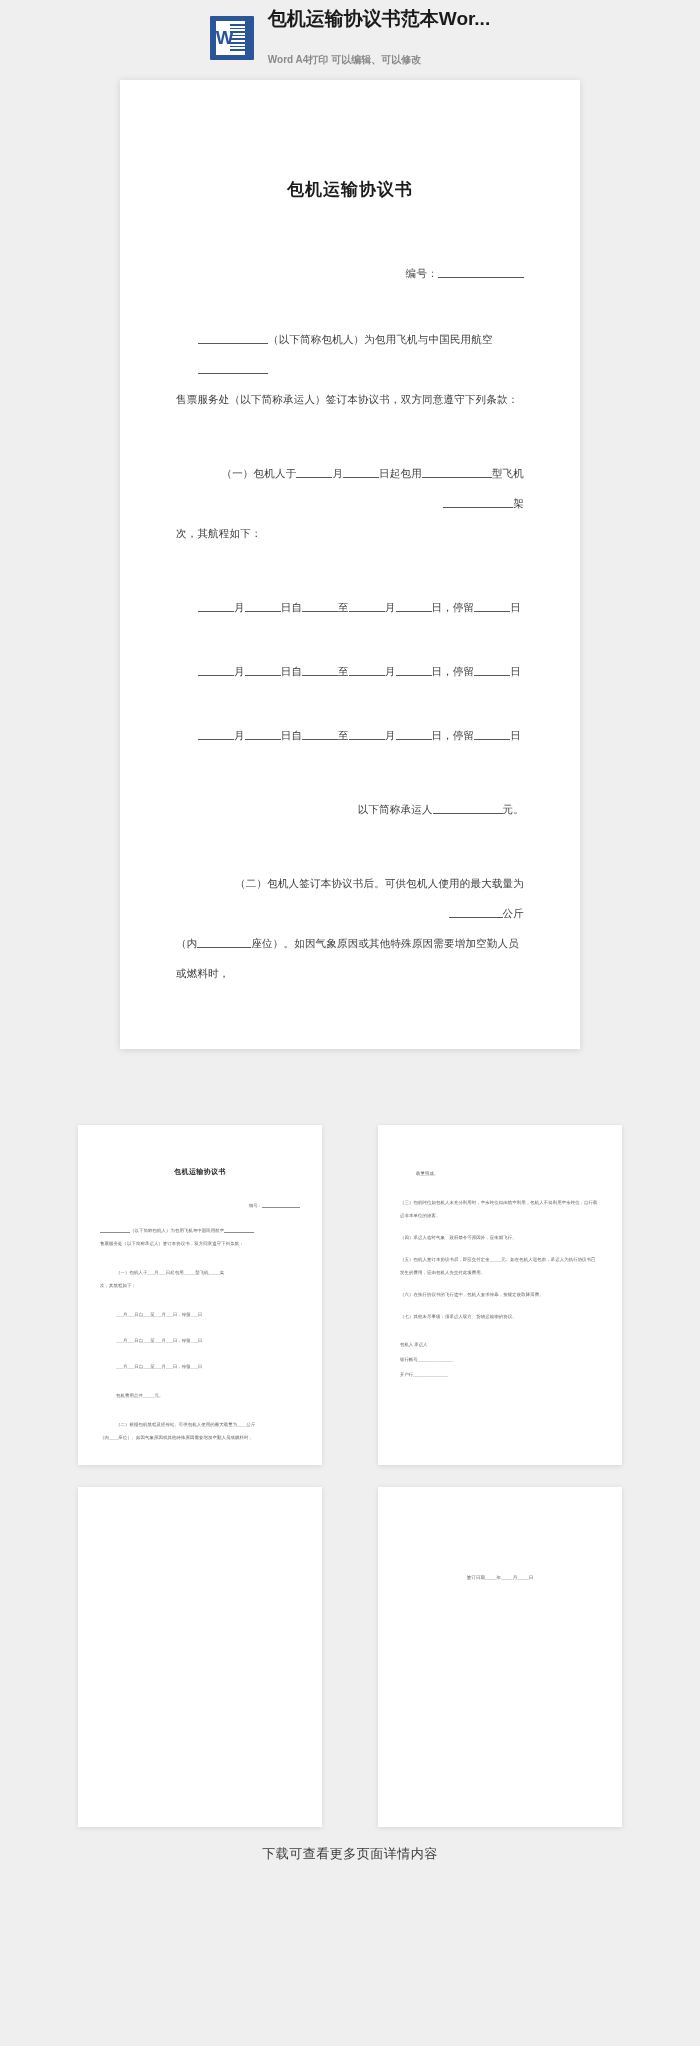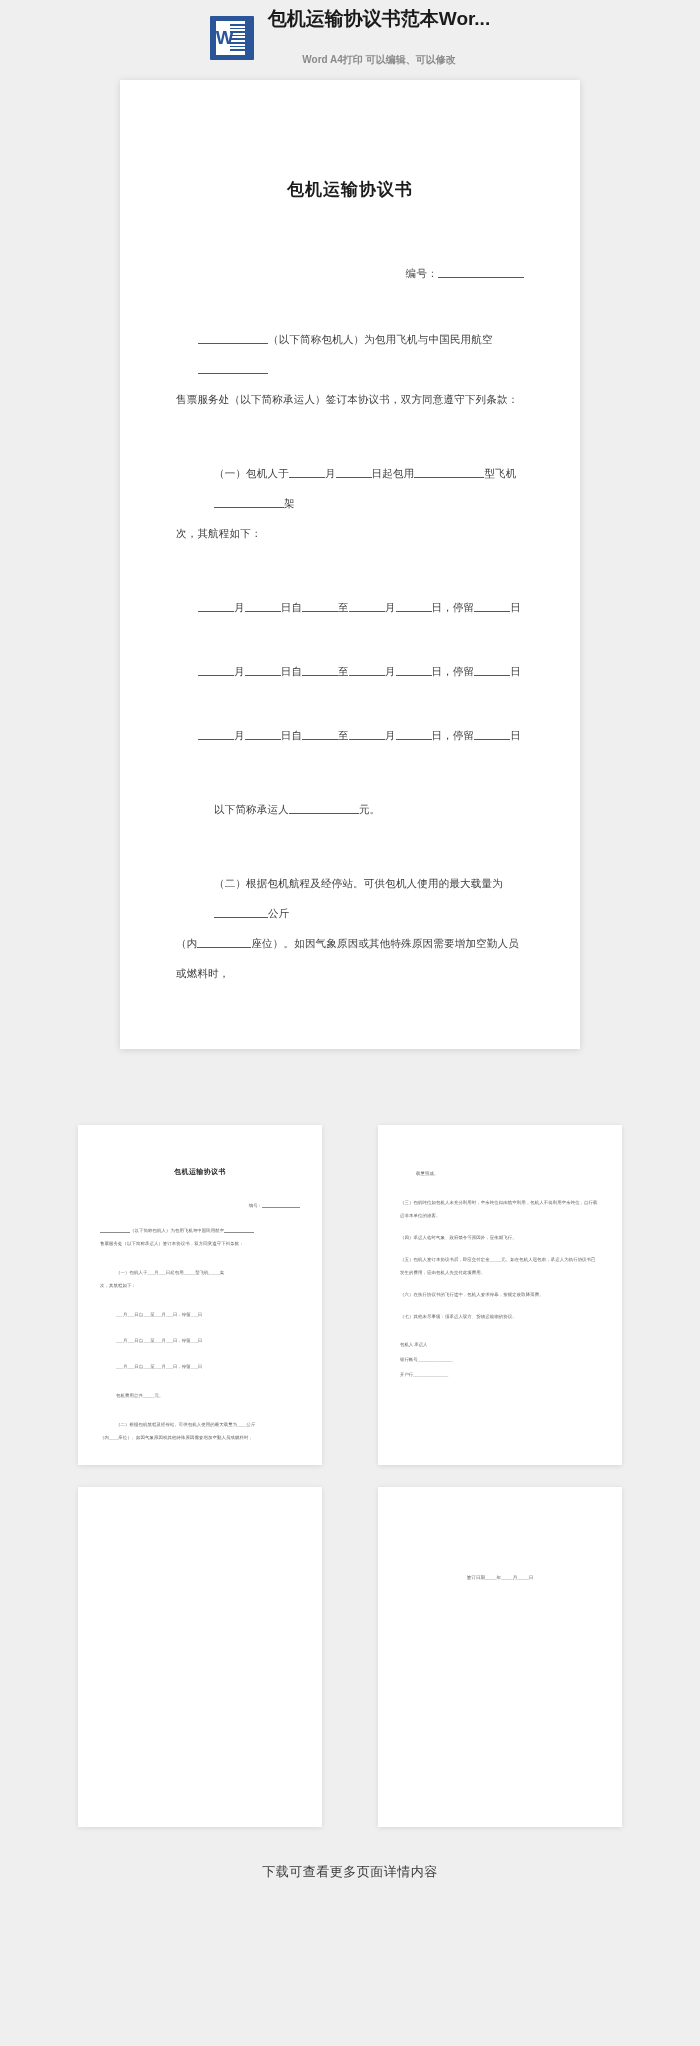--- a/index.html
+++ b/index.html
@@ -63,21 +63,21 @@
     position: absolute;
     left: 6px; top: 9px;
     width: 14px; height: 26px;
     color: #2a5699;
     font-family: "Liberation Sans", sans-serif;
     font-weight: bold;
     font-size: 19px;
     line-height: 26px;
     text-align: center;
   }
-  .title-block { display: flex; flex-direction: column; gap: 20px; text-align: center; }
+  .title-block { display: flex; flex-direction: column; gap: 20px; }
   .doc-title {
     font-family: "Liberation Sans", sans-serif;
     font-weight: bold;
     font-size: 19px;
     color: #1a1a1a;
     letter-spacing: 0px;
     line-height: 24px;
   }
   .doc-subtitle {
     font-family: "Liberation Sans", sans-serif;
@@ -120,21 +120,21 @@
 
   .m-para {
     font-size: 10.5px;
     color: #3c3c3c;
     line-height: 30px;
     letter-spacing: .2px;
     margin: 0;
   }
   .m-block { margin-top: 44px; }
   .m-block2 { margin-top: 34px; }
-  .indent { padding-left: 38px; }
+  .indent { padding-left: 38px; text-align: right; }
   .indent2 { padding-left: 22px; }
 
   
   .thumbs {
     margin: 76px auto 0 auto;
     width: 544px;
     display: grid;
     grid-template-columns: 244px 244px;
     column-gap: 56px;
     row-gap: 22px;
@@ -174,21 +174,21 @@
   .tul { display: inline-block; border-bottom: .7px solid #8d8d8d; height: 5px; vertical-align: -1px; }
   .tul-l  { width: 30px; }
   .tul-xl { width: 38px; }
   .t-indent { padding-left: 16px; }
   .t-center-line { margin-top: 13px; }
   .t-sign { font-size: 4.4px; color: #5a5a5a; line-height: 15px; margin-top: 14px; }
   .t-empty-mid { margin-top: 62px; text-align: center; font-size: 4.6px; color: #5a5a5a; }
 
   
   .footer {
-    margin-top: 36px;
+    margin-top: 18px;
     text-align: center;
     font-family: "Liberation Sans", sans-serif;
     font-size: 13px;
     color: #3a3a3a;
     padding-bottom: 26px;
     letter-spacing: .5px;
   }
 </style>
 </head>
 <body>
@@ -250,21 +250,21 @@
     </div>
 
     <div class="m-block">
       <div class="m-para indent">
         <span>以下简称承运人</span><span class="ul ul-l"></span><span>元。</span>
       </div>
     </div>
 
     <div class="m-block">
       <div class="m-para indent">
-        <span>（二）根据包机航程及经停站。可供包机人使用的最大载量为</span><span class="ul ul-m"></span><span>公斤</span>
+        <span>（二）包机人签订本协议书后。可供包机人使用的最大载量为</span><span class="ul ul-m"></span><span>公斤</span>
       </div>
       <div class="m-para">
         <span>（内</span><span class="ul ul-m"></span><span>座位）。如因气象原因或其他特殊原因需要增加空勤人员或燃料时，</span>
       </div>
     </div>
   </div>
 
   <div class="thumbs">
 
     <div class="thumb">

